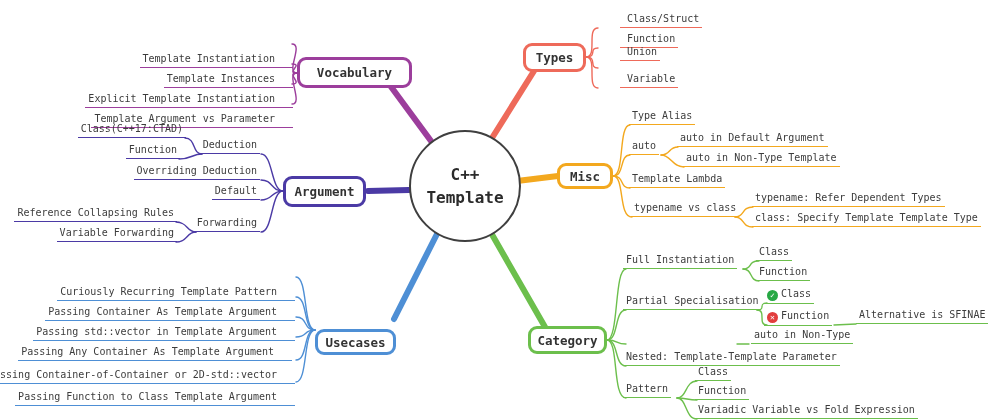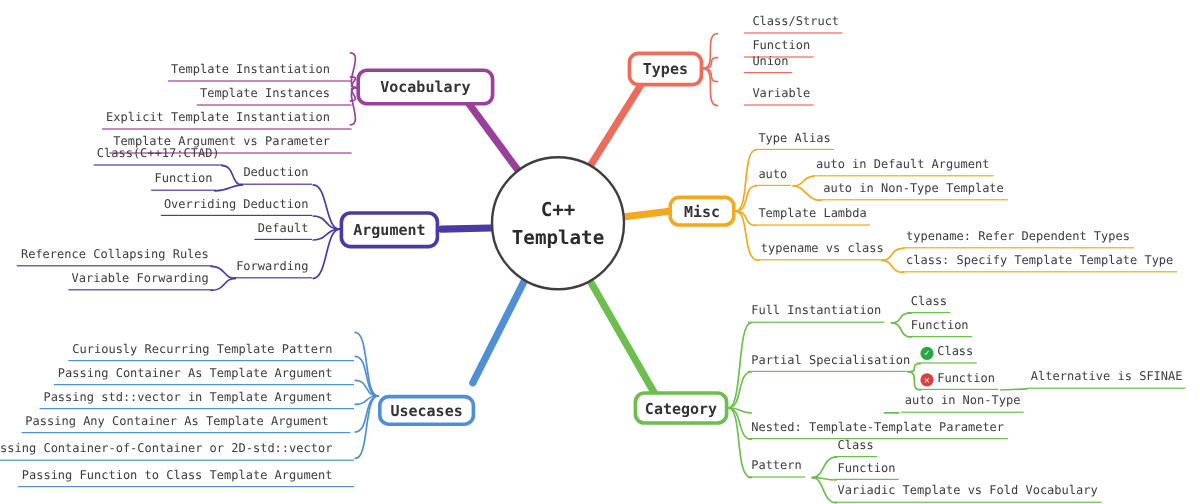--- a/index.html
+++ b/index.html
@@ -157,15 +157,15 @@
   </div>
   <div class="leaf b-cat" style="left:764px;top:310px">
     <span class="mini bad">✕</span><span>Function</span>
   </div>
   <div class="leaf b-cat" style="left:856px;top:309px">Alternative is SFINAE</div>
   <div class="leaf b-cat" style="left:751px;top:329px">auto in Non-Type</div>
   <div class="leaf b-cat" style="left:623px;top:351px">Nested: Template-Template Parameter</div>
   <div class="leaf b-cat" style="left:623px;top:383px">Pattern</div>
   <div class="leaf b-cat" style="left:695px;top:366px">Class</div>
   <div class="leaf b-cat" style="left:695px;top:385px">Function</div>
-  <div class="leaf b-cat" style="left:695px;top:404px">Variadic Template vs Fold Vocabulary</div>
+  <div class="leaf b-cat" style="left:695px;top:404px">Variadic Variable vs Fold Expression</div>
 
 </div>
 
 </body></html>

